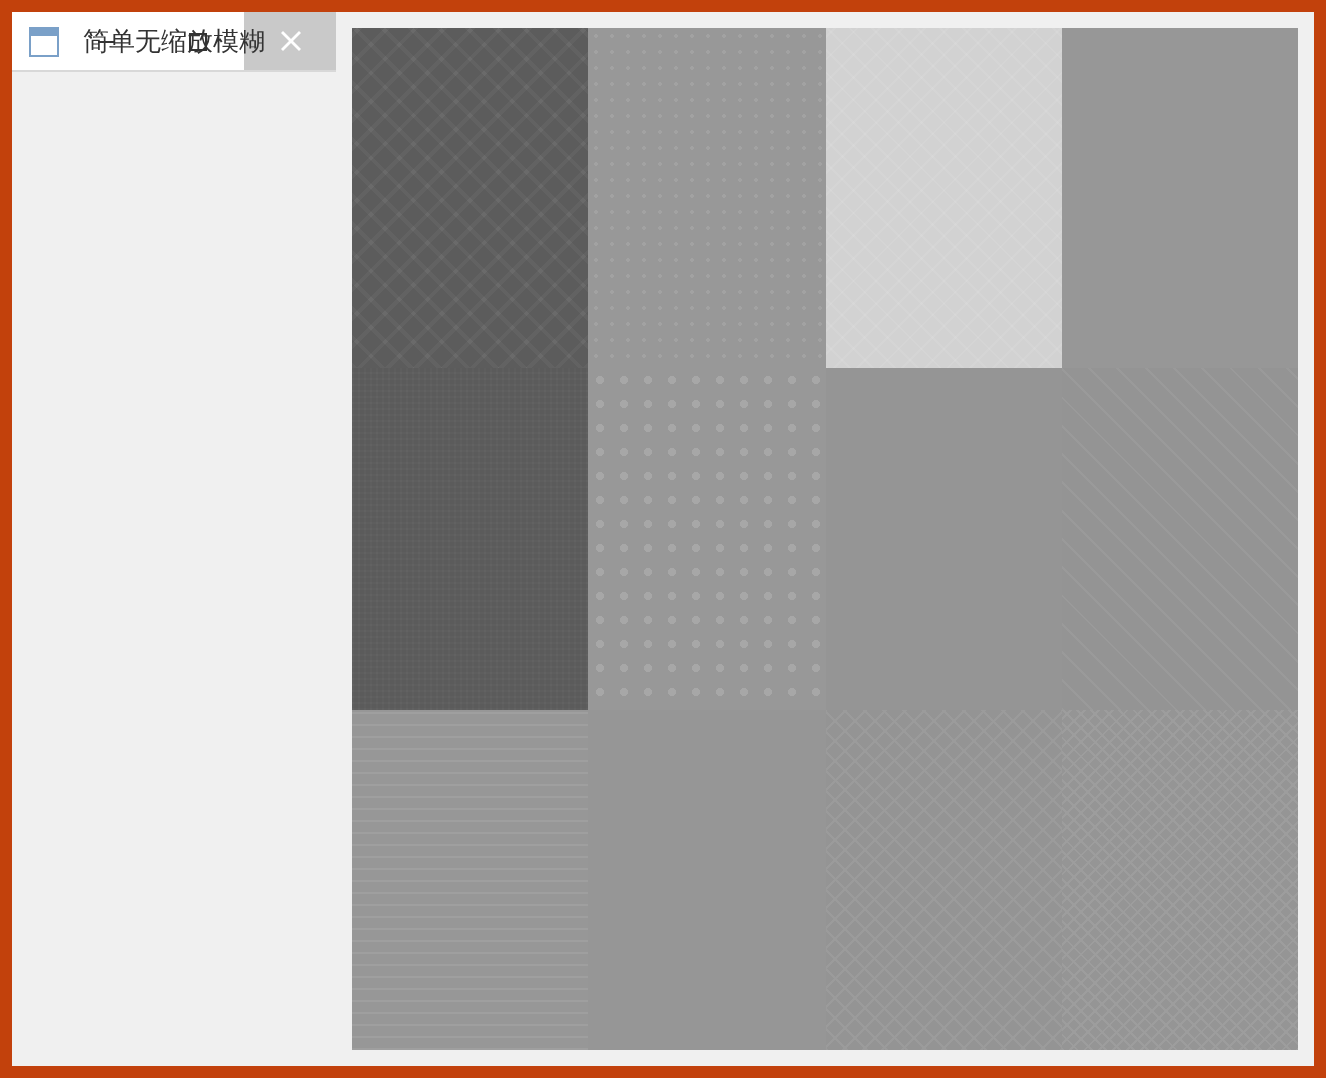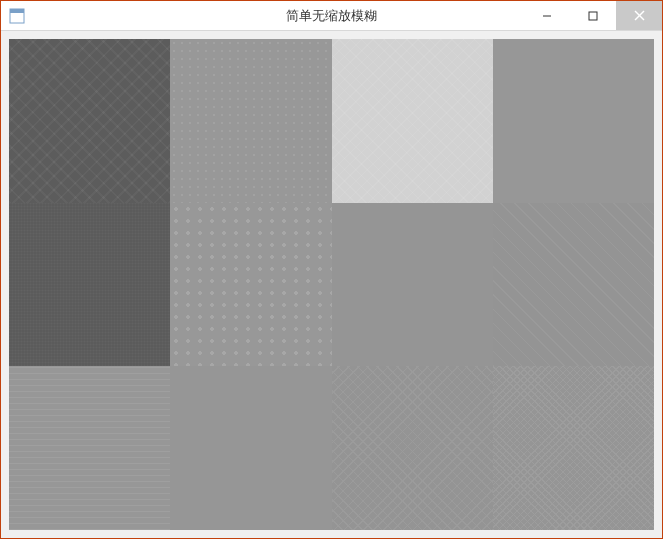--- a/index.html
+++ b/index.html
@@ -1,21 +1,21 @@
 <!DOCTYPE html>
 <html><head>
 <meta charset="utf-8">
 <style>
   * { box-sizing: border-box; margin: 0; padding: 0; }
   html, body { width: 663px; height: 539px; font-family: "Microsoft YaHei", "Segoe UI", sans-serif; background: #fff; overflow: hidden; }
   .window {
     width: 663px; height: 539px;
     background: #f0f0f0;
-    border: 1px solid #c2410c;
-    display: flex; flex-direction: column;
+    border: 6px solid #c2410c;
+    display: flex; flex-direction: row;
   }
   .titlebar {
     height: 30px;
     background: #ffffff;
     display: flex; align-items: center;
     border-bottom: 1px solid #d8d8d8;
     position: relative;
   }
   .titlebar .app-icon {
     width: 16px; height: 16px; margin-left: 8px;

